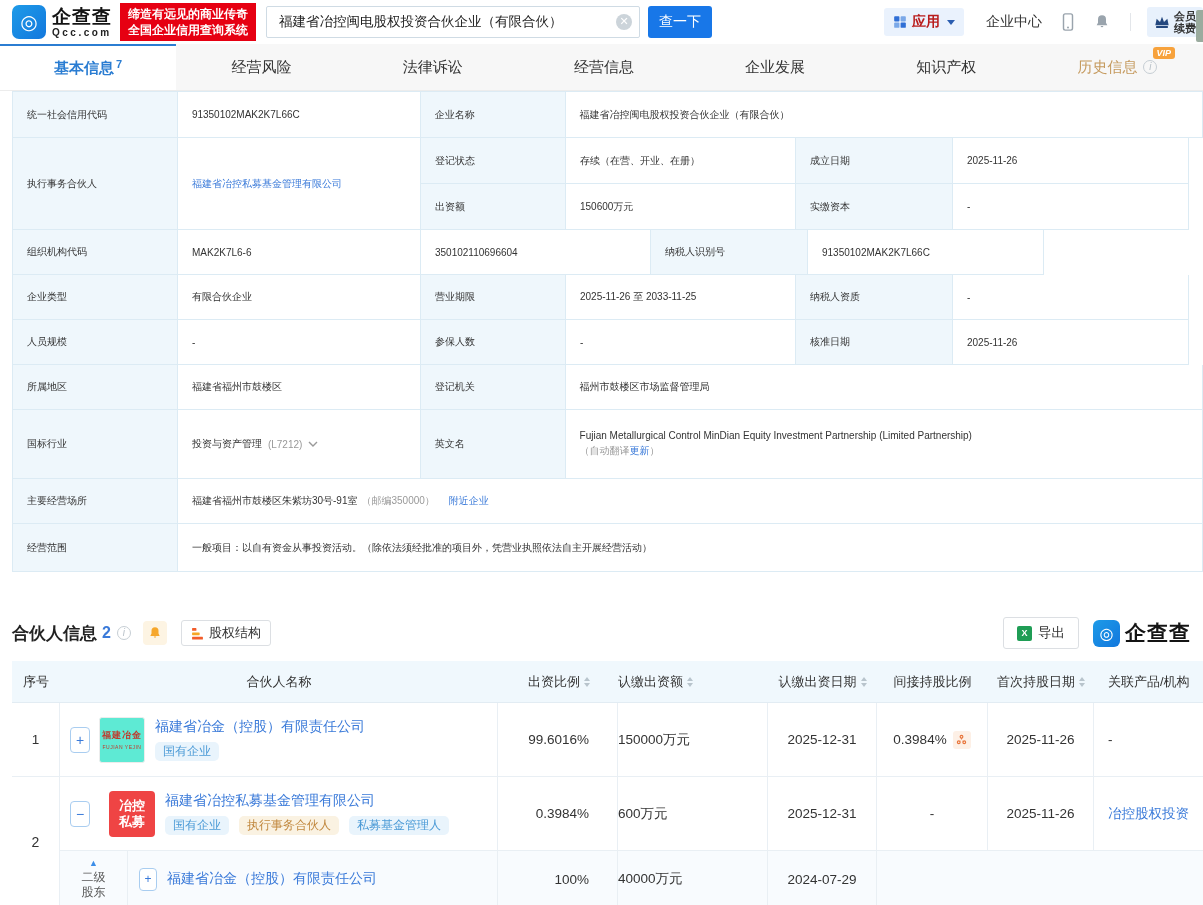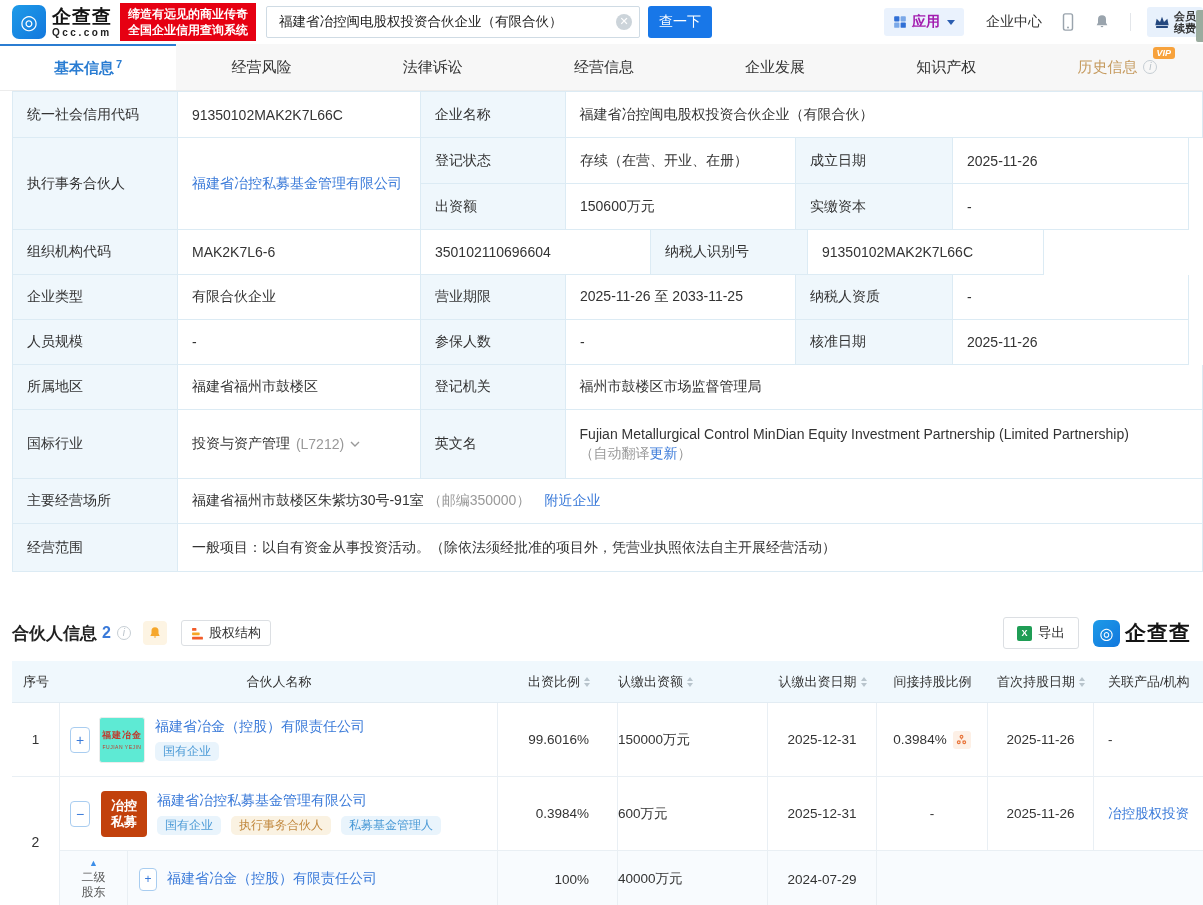--- a/index.html
+++ b/index.html
@@ -12,40 +12,40 @@
   .qicon { width:34px; height:34px; border-radius:7px; background:linear-gradient(135deg,#1e9be8,#1277dd); color:#fff; font-size:20px; display:flex; align-items:center; justify-content:center; font-weight:bold; }
   .logo-txt .brand { font-size:19px; font-weight:900; color:#141414; letter-spacing:1px; line-height:20px; }
   .logo-txt .domain { font-size:10px; font-weight:bold; color:#222; letter-spacing:2.5px; line-height:11px; }
   .slogan { margin-left:8px; background:#e60012; color:#fff; font-size:12px; font-weight:bold; line-height:16px; padding:3px 8px; white-space:nowrap; }
   .search { display:flex; align-items:center; margin-left:10px; }
   .search-box { position:relative; }
   .search-box input { width:374px; height:32px; border:1px solid #cfdbe4; border-radius:2px; padding:0 30px 0 12px; font-size:13.5px; color:#222; outline:none; font-family:inherit; }
   .clear { position:absolute; right:8px; top:8px; width:16px; height:16px; border-radius:50%; background:#ccd4da; color:#fff; font-size:11px; line-height:15px; text-align:center; cursor:pointer; }
   .search-btn { margin-left:8px; width:64px; height:32px; background:#1877e8; border:none; border-radius:3px; color:#fff; font-size:14px; cursor:pointer; font-family:inherit; }
   .hspace { flex:1; }
-  .apps { display:flex; align-items:center; gap:5px; background:#eaf2fd; border-radius:3px; padding:5px 9px; color:#a21caf; font-size:14px; font-weight:bold; cursor:pointer; }
+  .apps { display:flex; align-items:center; gap:5px; background:#eaf2fd; border-radius:3px; padding:5px 9px; color:#b91c1c; font-size:14px; font-weight:bold; cursor:pointer; }
   .caret { width:0; height:0; border-left:4px solid transparent; border-right:4px solid transparent; border-top:5px solid #2a5db0; margin-left:2px; }
   .nav-link { margin-left:22px; font-size:14px; color:#333; cursor:pointer; }
   .ic-btn { margin-left:20px; display:inline-flex; align-items:center; cursor:pointer; }
   .vline { width:1px; height:18px; background:#e3e6ea; margin-left:20px; }
   .vip-box { margin-left:16px; display:flex; align-items:center; gap:4px; background:#e8f1fc; border-radius:3px; padding:3px 7px; cursor:pointer; }
   .vip-txt { font-size:11px; line-height:12px; color:#333; font-weight:bold; }
   .edge-sliver { position:absolute; right:0; top:10px; width:7px; height:32px; background:#9aab9e; border-radius:2px 0 0 2px; }
 
   
   .tabbar { height:47px; background:#f7f7f7; border-bottom:1px solid #ececec; display:flex; font-size:15px; color:#333; }
   .tab { flex:1; display:flex; align-items:center; justify-content:center; position:relative; cursor:pointer; }
   .tab.active { flex:0 0 176px; background:#fff; border-top:2px solid #2b7dd2; color:#2b7dd2; font-weight:bold; }
   .tab sup { font-size:11px; color:#2b7dd2; margin-left:2px; transform:translateY(-4px); }
   .tab.hist { color:#c59a5e; }
   .vip-badge { position:absolute; top:3px; right:28px; background:#f7a23c; color:#fff; font-size:9px; font-style:italic; font-weight:bold; border-radius:3px; padding:1px 4px; line-height:10px; }
   .info-i { display:inline-block; width:14px; height:14px; border:1px solid #c6ced4; border-radius:50%; color:#b9c2c9; font-size:10px; line-height:12px; text-align:center; font-style:italic; margin-left:6px; cursor:pointer; }
 
   
-  .itable { margin-left:12px; width:1191px; border-top:1px solid #dcebf4; border-left:1px solid #dcebf4; font-size:14px; color:#333; }
+  .itable { margin-left:12px; width:1191px; border-top:1px solid #dcebf4; border-left:1px solid #dcebf4; font-size:10px; color:#333; }
   .irow { display:flex; }
   .ic { border-right:1px solid #dcebf4; border-bottom:1px solid #dcebf4; padding:0 14px; display:flex; align-items:center; }
   .il { background:#eff7fc; }
   .w1{width:165px} .w2{width:243px} .w3{width:145px} .w4{width:230px} .w5{width:157px} .w6{width:236px} .wm{width:638px} .wa{width:1026px}
   .h46{height:46px} .h45{height:45px} .h69{height:69px} .h48{height:48px} .h92{height:92px}
   .link { color:#3a7ad9; cursor:pointer; text-decoration:none; }
   .grey { color:#999; }
   .chev { margin-left:6px; display:inline-flex; cursor:pointer; }
   .en-cell { flex-direction:column; align-items:flex-start; justify-content:center; gap:3px; }
 
@@ -74,21 +74,21 @@
   .pc.last { border-right:none; }
   .prow { display:flex; height:74px; }
   .pgroup { display:flex; }
   .no-cell { width:48px; display:flex; align-items:center; justify-content:center; border-right:1px solid #e9eff4; border-bottom:1px solid #e9eff4; font-size:14px; }
   .psub { display:flex; height:57px; background:#f8fbfe; }
   .name-cell { padding-left:10px; }
   .exp-btn { width:20px; height:26px; border:1px solid #a9cdf0; border-radius:4px; background:#fff; color:#3a7ad9; font-size:14px; display:flex; align-items:center; justify-content:center; cursor:pointer; flex:none; }
   .plogo { width:46px; height:46px; border:1px solid #ececec; border-radius:3px; margin-left:9px; display:flex; flex-direction:column; align-items:center; justify-content:center; gap:2px; flex:none; background:#5eead4; }
   .plogo .l1 { color:#c0392b; font-size:9px; font-weight:bold; letter-spacing:1px; }
   .plogo .l2 { color:#c0392b; font-size:5px; letter-spacing:0.5px; }
-  .pavatar { width:46px; height:46px; border-radius:4px; margin-left:11px; background:#c2410c; color:#fff; font-size:13px; font-weight:bold; line-height:16px; display:flex; flex-direction:column; align-items:center; justify-content:center; flex:none; }
+  .pavatar { width:46px; height:46px; border-radius:4px; margin-left:19px; background:#ef4444; color:#fff; font-size:13px; font-weight:bold; line-height:16px; display:flex; flex-direction:column; align-items:center; justify-content:center; flex:none; }
   .nm-col { margin-left:10px; display:flex; flex-direction:column; justify-content:center; gap:6px; }
   .nm-col .nm { font-size:14px; }
   .tags { display:flex; gap:10px; }
   .tag { font-size:12px; padding:2px 8px; border-radius:5px; line-height:15px; }
   .tag-blue { color:#4b9ad6; background:#e9f4fc; }
   .tag-orange { color:#c0873d; background:#faf2e2; }
   .pen-ic { margin-left:6px; width:18px; height:18px; background:#fdf0e6; border-radius:3px; display:inline-flex; align-items:center; justify-content:center; cursor:pointer; }
   .lvl-block { width:68px; height:100%; border-right:1px solid #e9eff4; display:flex; flex-direction:column; align-items:center; justify-content:center; font-size:12px; color:#555; line-height:15px; flex:none; }
   .lvl-block .tri { color:#3c8de8; font-size:9px; line-height:10px; margin-bottom:2px; cursor:pointer; }
   .exp-btn.sm { width:18px; height:23px; margin-left:11px; font-size:12px; }

